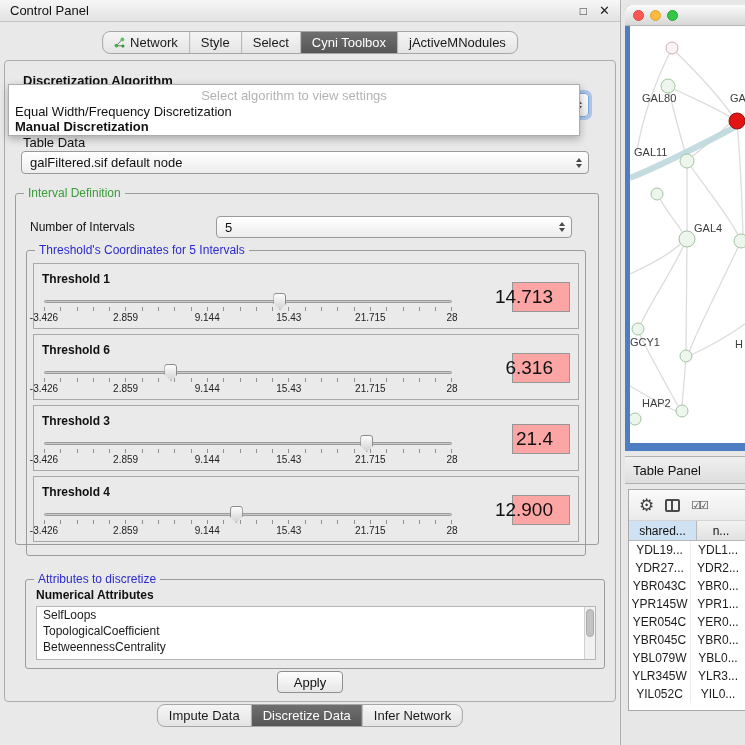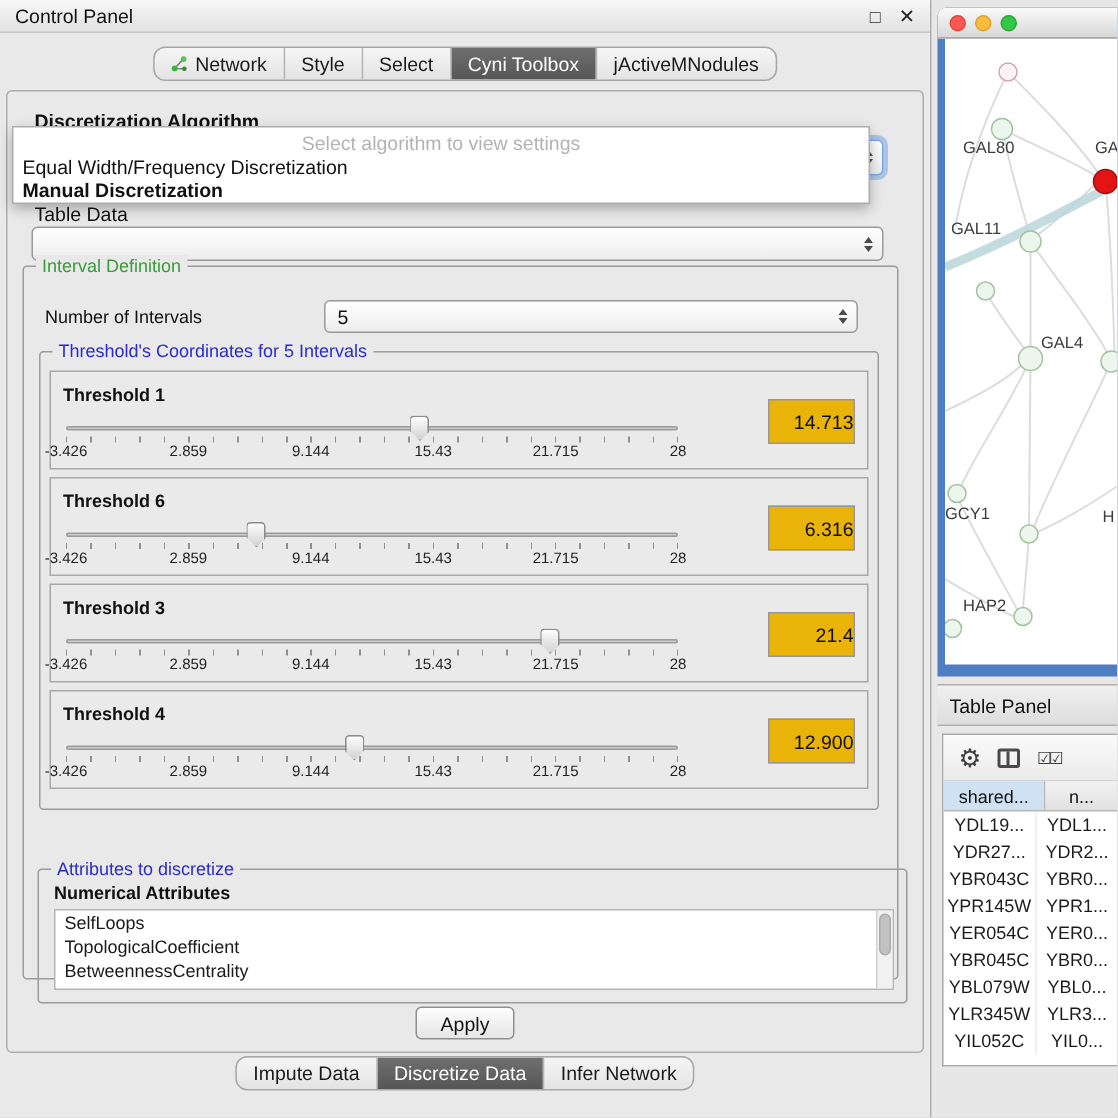--- a/index.html
+++ b/index.html
@@ -38,35 +38,35 @@
   .popup-item.bold{font-weight:bold}
 
   .td-label{position:absolute;left:18px;top:74px;font-size:13px;color:#111}
   .td-combo{left:16px;top:90px;width:568px;height:23px}
 
   .group{position:absolute;border:1px solid #9c9c9c;border-radius:3px}
   .legend{position:absolute;top:-8px;left:8px;background:#e9e9e9;padding:0 4px;font-size:12px;line-height:14px}
   .legend.green{color:#3a9b3a}
   .legend.blue{color:#2b2bcc}
 
-  .interval-group{left:10px;top:116px;width:584px;height:476px}
+  .interval-group{left:10px;top:132px;width:584px;height:352px}
   .ni-label{position:absolute;left:14px;top:26px;font-size:12px;font-weight:normal;color:#111}
   .ni-combo{left:200px;top:22px;width:356px;height:22px}
   .thr-group{left:10px;top:56px;width:560px;height:306px}
 
   #thresholds{position:absolute;left:6px;top:12px;right:6px}
   .thr{position:relative;height:66px;border:1px solid #a8a8a8;margin-bottom:5px;background:#eaeaea}
   .thr-label{position:absolute;left:8px;top:8px;font-weight:bold;font-size:12px;color:#111}
   .slider{position:absolute;left:10px;top:30px;width:408px;height:34px}
   .track{position:absolute;left:0;right:0;top:6px;height:3px;background:#c9c9c9;border:1px solid #9b9b9b;border-radius:2px}
   .thumb{position:absolute;top:-1px;width:13px;height:17px;background:linear-gradient(#fdfdfd,#d2d2d2);border:1px solid #8c8c8c;border-radius:3px;clip-path:polygon(0 0,100% 0,100% 62%,50% 100%,0 62%)}
   .ticks{position:absolute;left:0;right:0;top:13px;height:4px;background:repeating-linear-gradient(90deg,#909090 0,#909090 1px,transparent 1px,transparent 16.3px)}
   .tick-labels{position:absolute;left:0;right:0;top:18px;height:12px}
   .tick-lab{position:absolute;transform:translateX(-50%);font-size:10px;color:#222;white-space:nowrap}
-  .value-box{position:absolute;right:8px;top:18px;width:58px;height:30px;background:#eab308;border:1px solid #979797;display:flex;align-items:center;justify-content:flex-end;padding-right:0;font-size:13px;color:#111}
+  .value-box{position:absolute;right:8px;top:18px;width:58px;height:30px;background:#fca5a5;border:1px solid #979797;display:flex;align-items:center;justify-content:flex-end;padding-right:16px;font-size:19px;color:#111}
 
   .attr-group{left:20px;top:518px;width:580px;height:90px}
   .attr-label{position:absolute;left:10px;top:8px;font-weight:bold;font-size:12px;color:#111}
   .listbox{position:absolute;left:10px;top:26px;width:560px;height:54px;background:#fff;border:1px solid #b5b5b5;overflow:hidden}
   .list-item{font-size:12px;line-height:16px;padding-left:6px;color:#1a1a1a}
   .vscroll{position:absolute;right:0;top:0;bottom:0;width:11px;background:#f1f1f1;border-left:1px solid #d0d0d0}
   .vthumb{position:absolute;left:1px;right:1px;top:2px;height:28px;background:#c2c2c2;border:1px solid #ababab;border-radius:5px}
 
   .apply-btn{position:absolute;left:50%;transform:translateX(-50%);top:610px;width:66px;height:22px;border:1px solid #8f8f8f;border-radius:4px;background:linear-gradient(#fdfdfd,#e6e6e6);font-size:13px;font-family:inherit;color:#111}
 
@@ -141,20 +141,21 @@
       <div class="combo algo-combo">
         <span class="combo-text muted">Select algorithm to view settings</span>
         <span class="updown">
             <i class="tri-up"></i>
             <i class="tri-down"></i>
           </span>
       </div>
 
       <div class="td-label">Table Data</div>
       <div class="combo td-combo">
+        <span class="combo-text">galFiltered.sif default node</span>
         <span class="updown">
             <i class="tri-up"></i>
             <i class="tri-down"></i>
           </span>
       </div>
 
       <div class="group interval-group">
         <span class="legend green">Interval Definition</span>
         <div class="ni-label">Number of Intervals</div>
         <div class="combo ni-combo">

